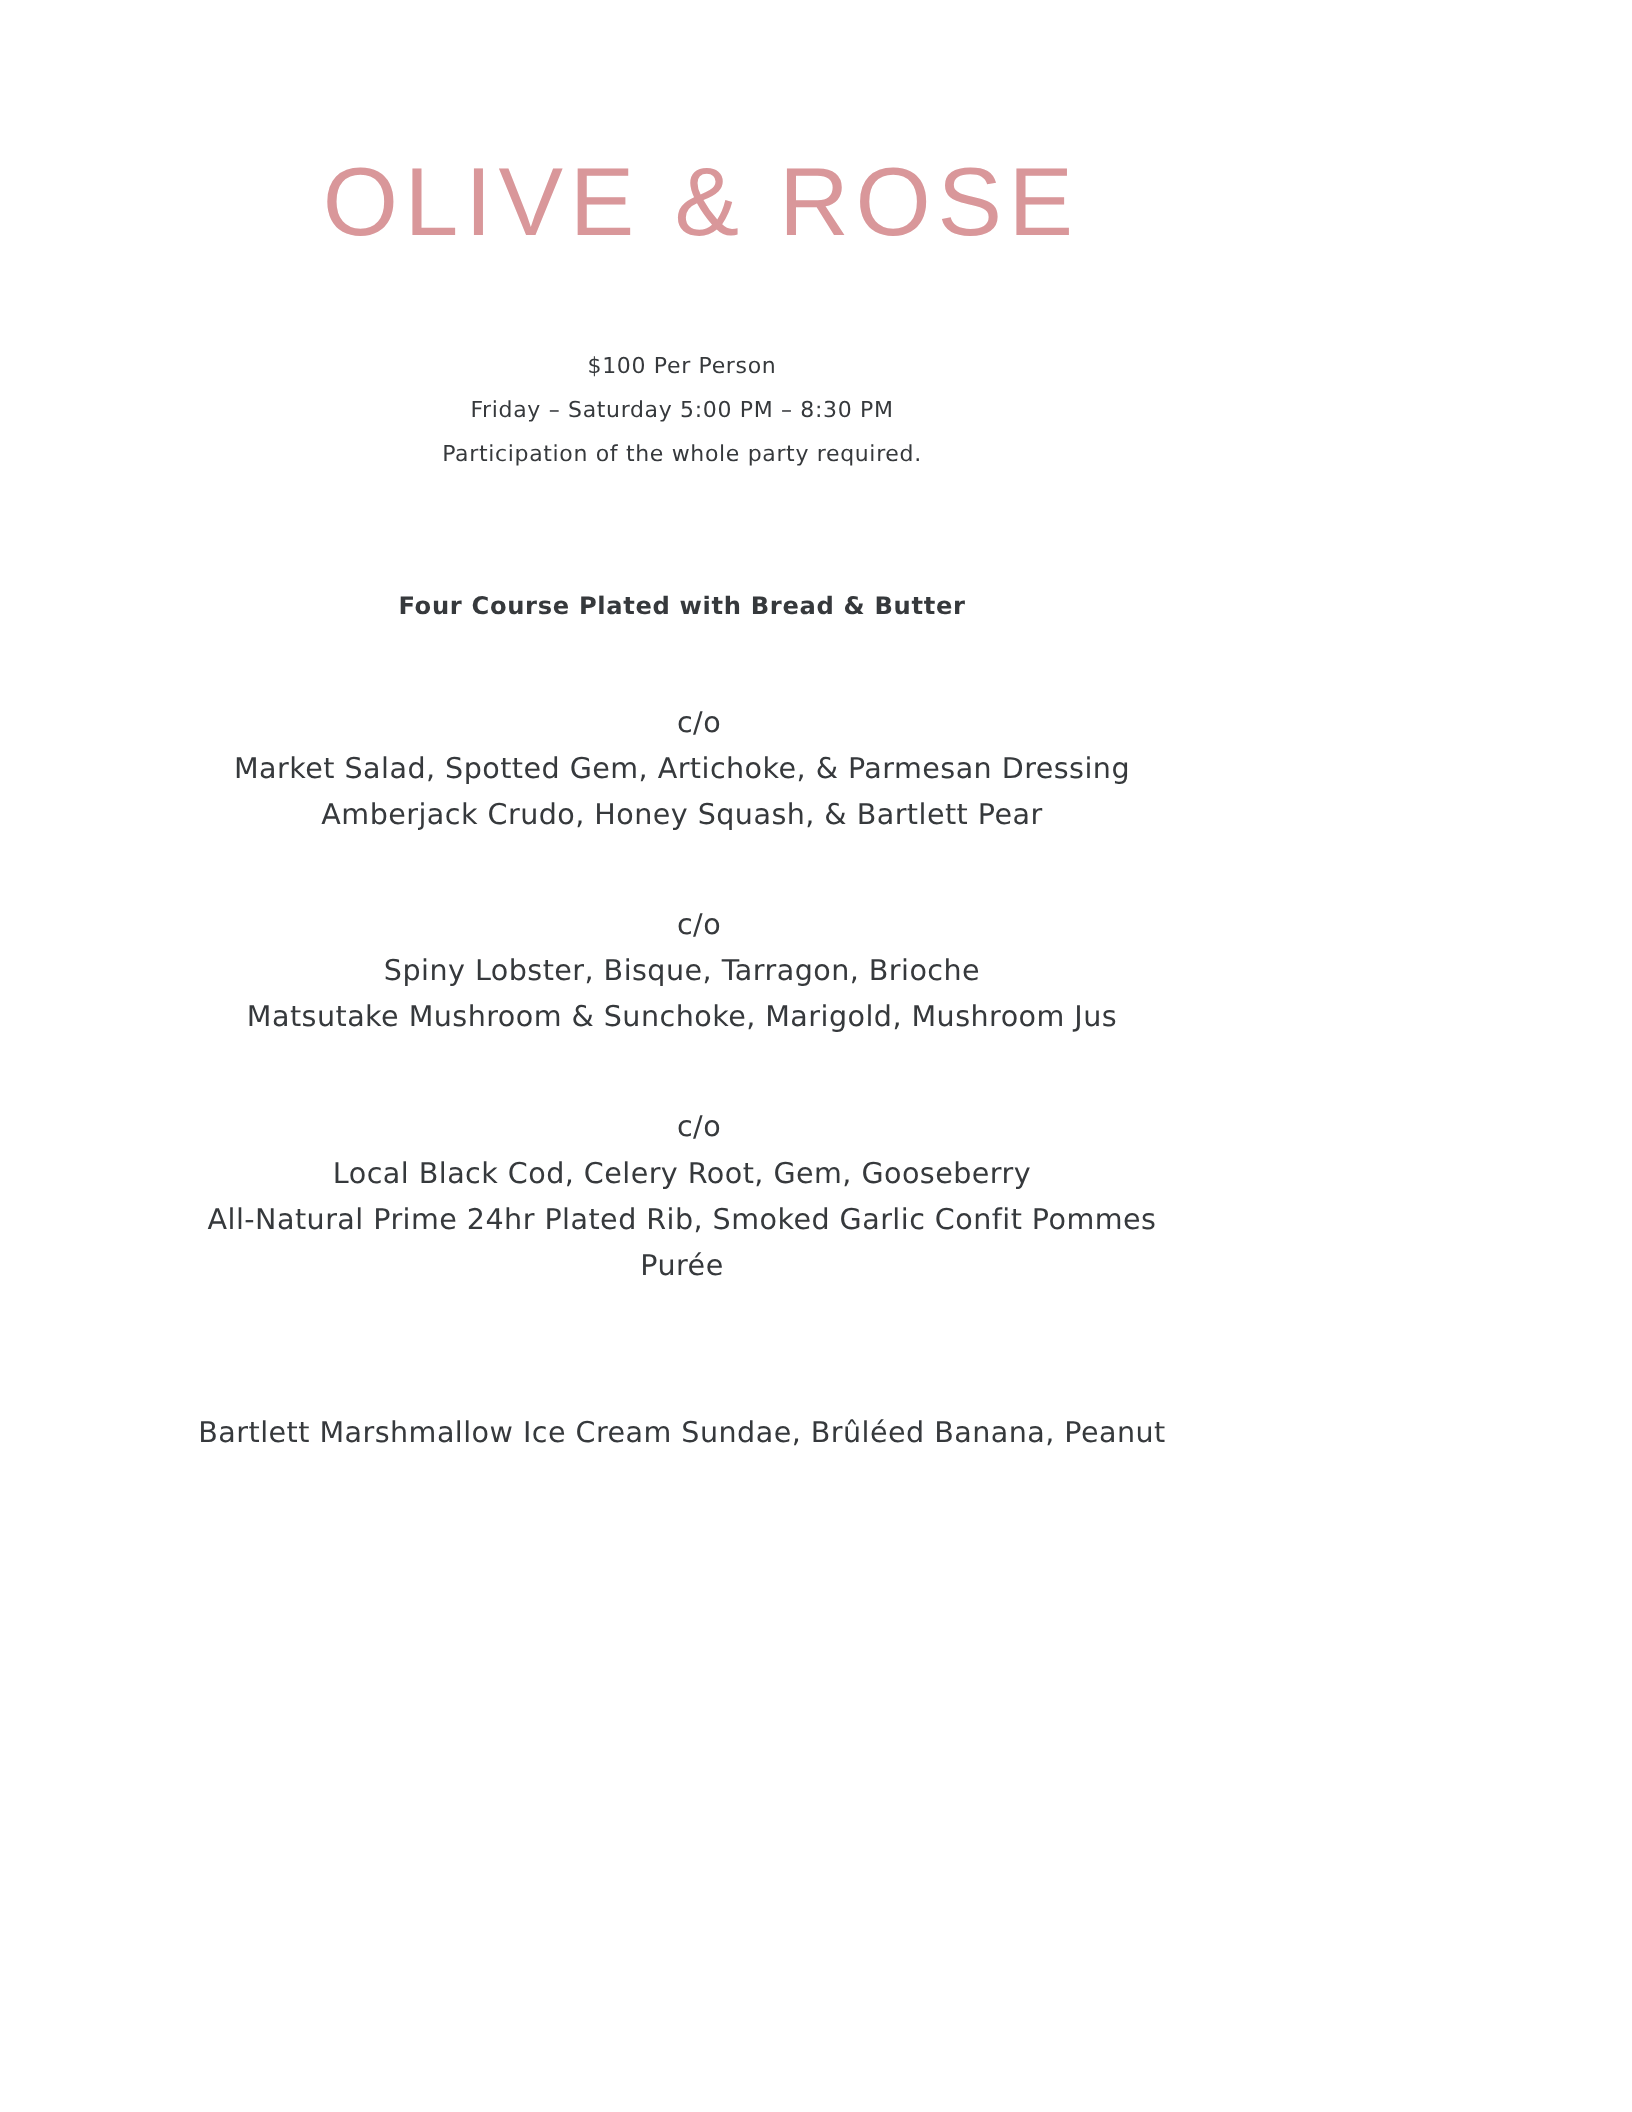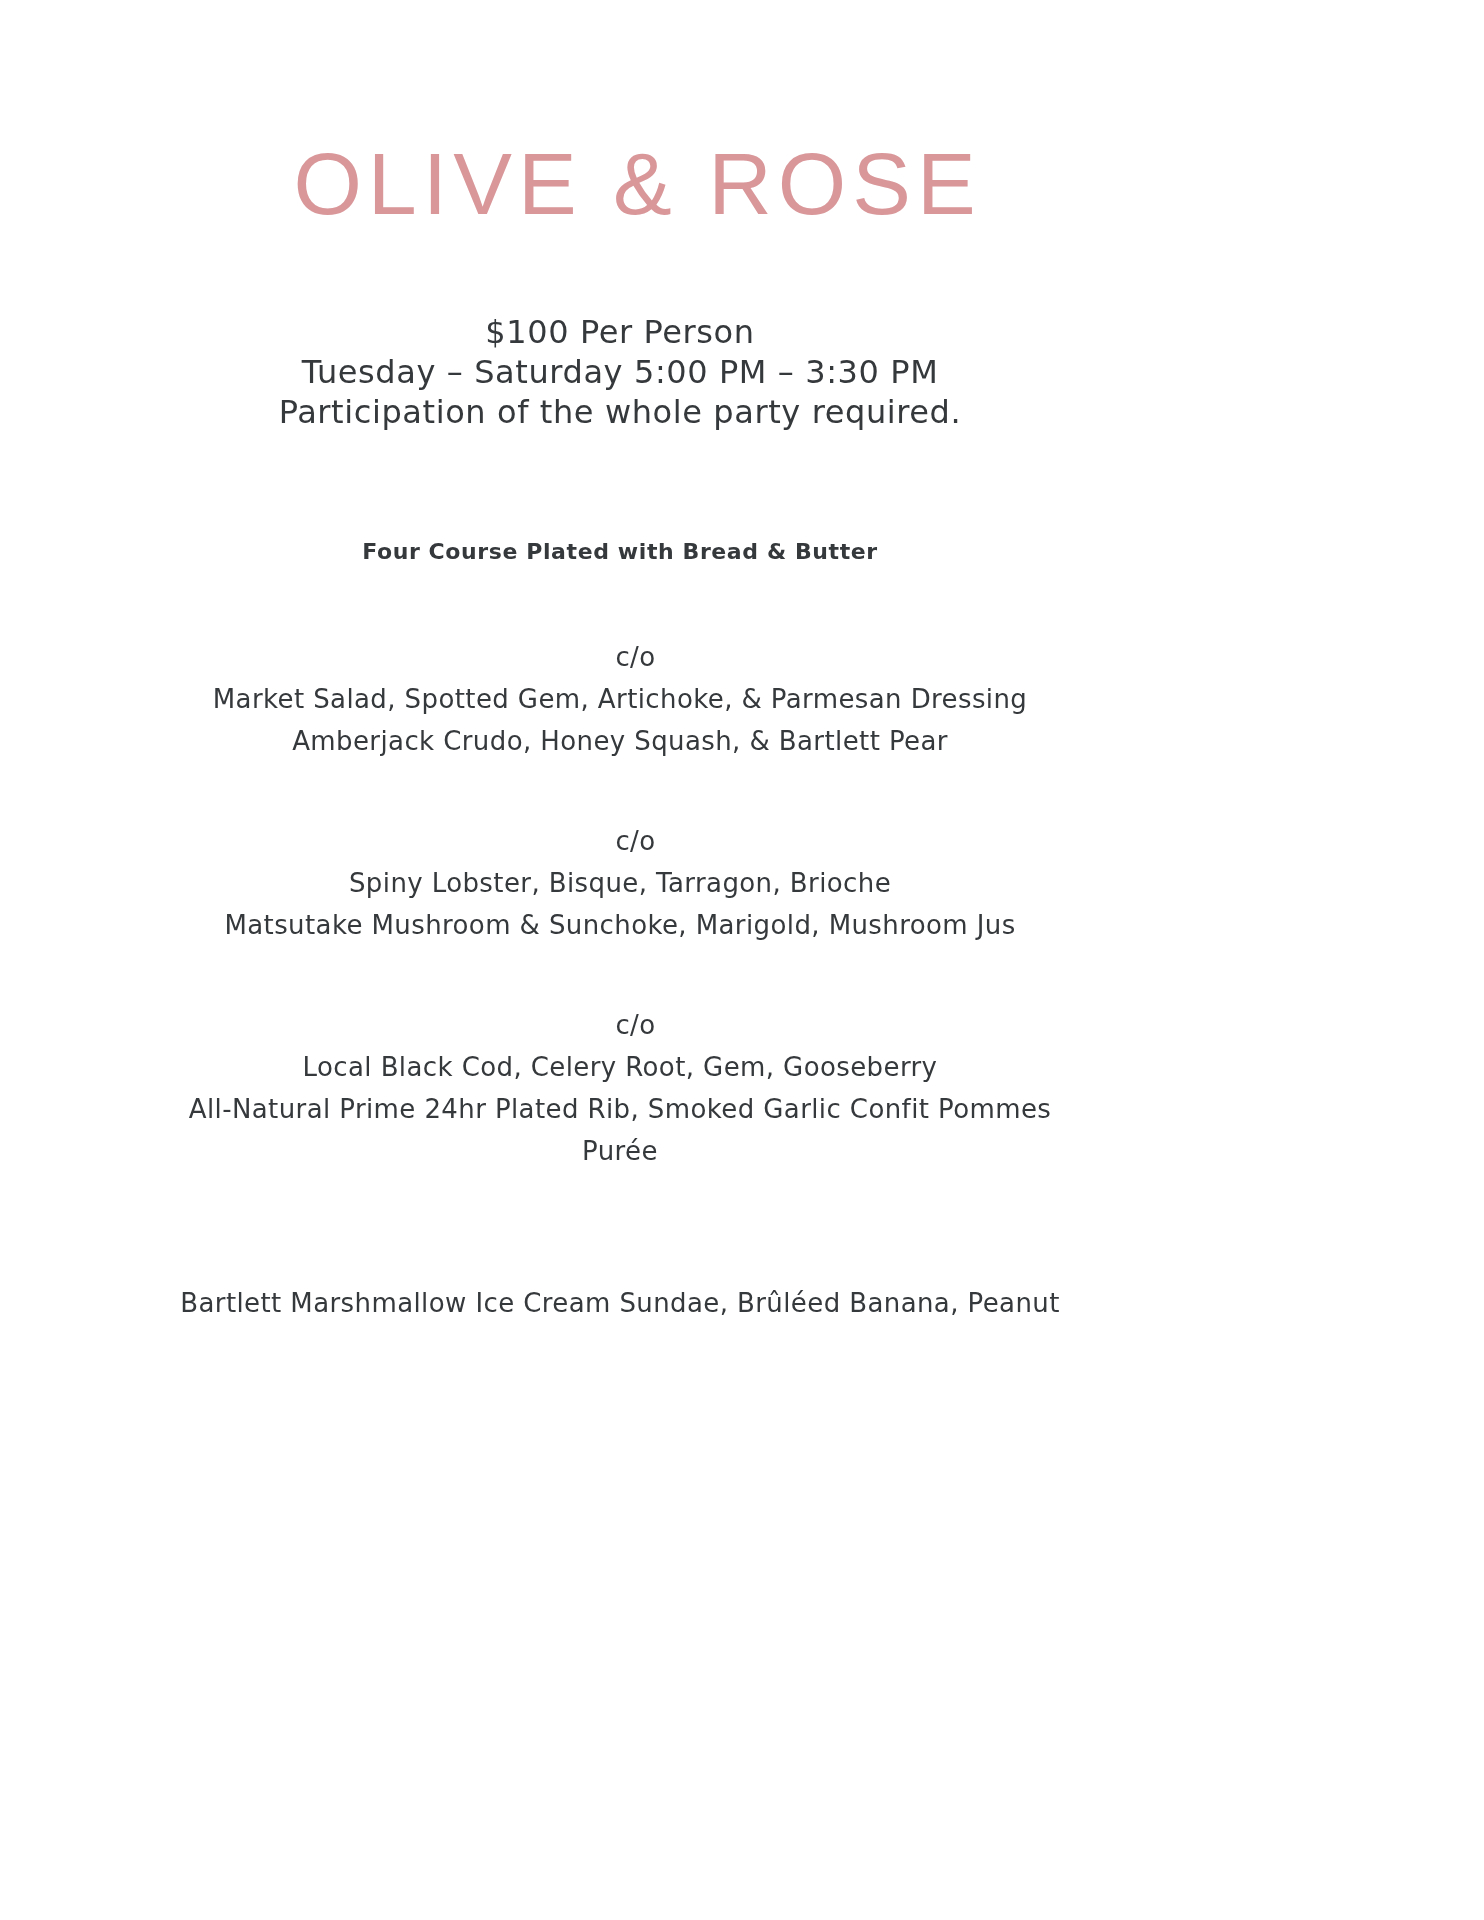--- a/index.html
+++ b/index.html
@@ -26,21 +26,21 @@
     font-family: "Liberation Sans", sans-serif;
     font-weight: 400;
     font-size: 88px;
     line-height: 1.05;
     letter-spacing: 6px;
     color: #d9979a;
     padding-left: 35px;
   }
   .info {
     margin-top: 82px;
-    font-size: 32px;
+    font-size: 20px;
     line-height: 40px;
     letter-spacing: 0.6px;
   }
   .info-line { margin: 0; }
   .heading {
     margin: 100px 0 0 0;
     font-size: 22px;
     line-height: 40px;
     letter-spacing: 0.6px;
     font-weight: 700;
@@ -75,21 +75,21 @@
 </head>
 <body>
 
 <div class="page">
   <div class="content">
 
     <h1 class="logo">OLIVE &amp; ROSE</h1>
 
     <div class="info">
       <p class="info-line">$100 Per Person</p>
-      <p class="info-line">Tuesday – Saturday 5:00 PM – 3:30 PM</p>
+      <p class="info-line">Friday – Saturday 5:00 PM – 8:30 PM</p>
       <p class="info-line">Participation of the whole party required.</p>
     </div>
 
     <h2 class="heading">Four Course Plated with Bread &amp; Butter</h2>
 
     <div>
 
       <div class="course first">
         <p class="course-label">c/o</p>
         <div class="course-items">

